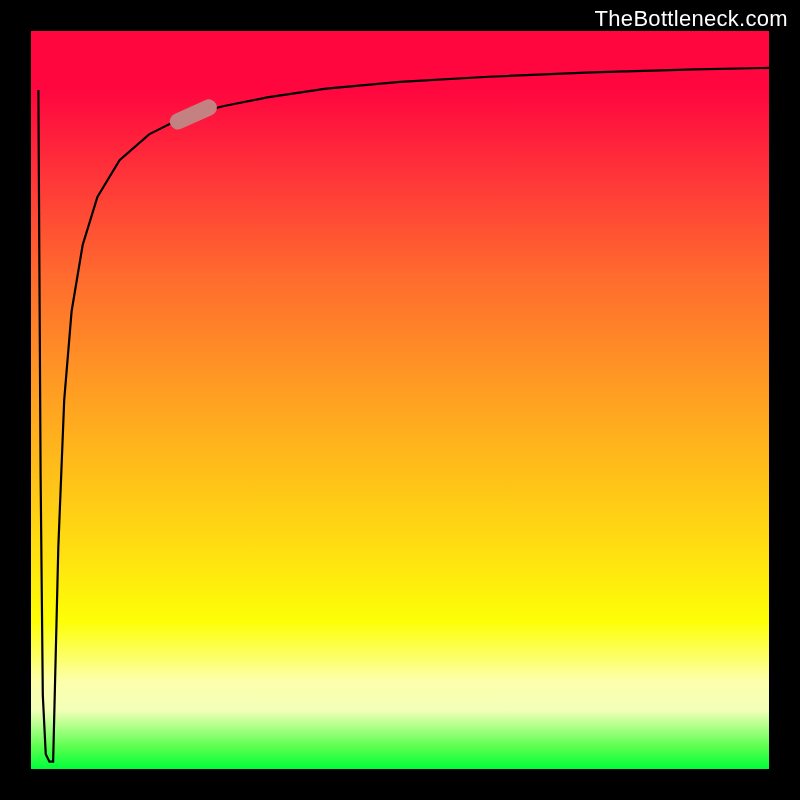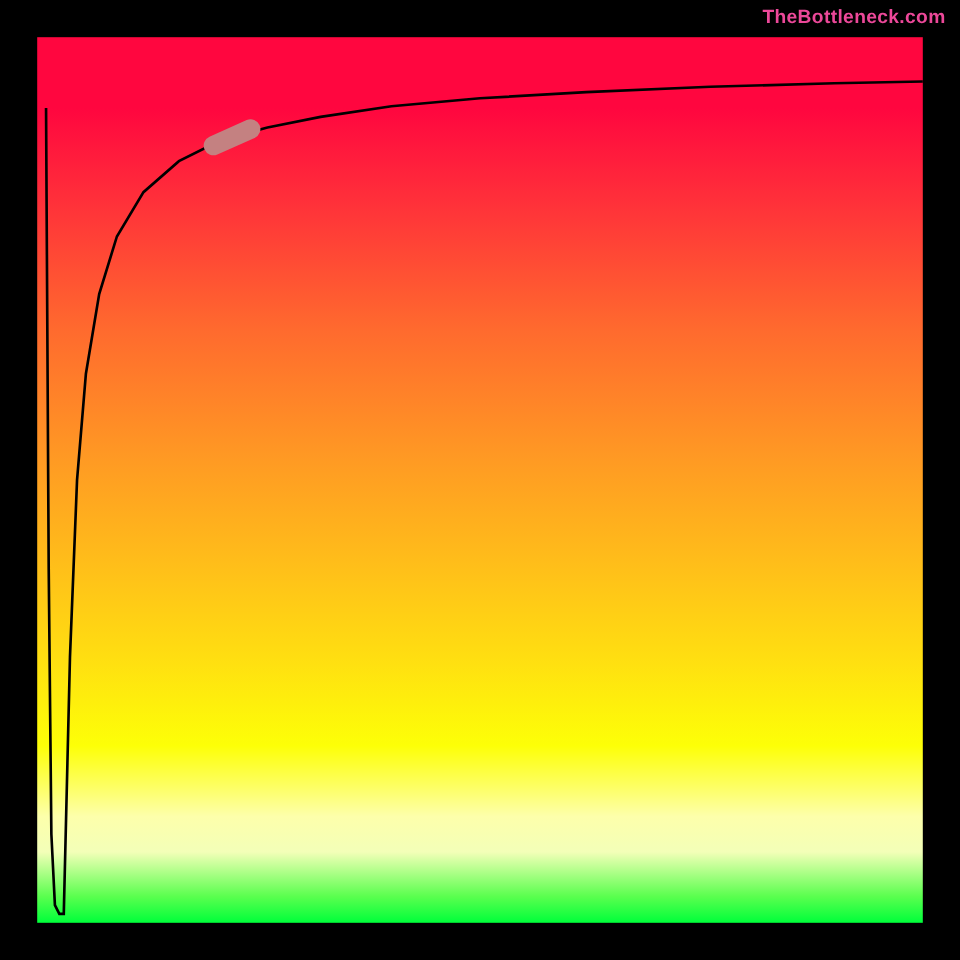--- a/index.html
+++ b/index.html
@@ -39,23 +39,23 @@
       #fdffab 88%,
       #f3ffb8 92%,
       #5bff4f 97%,
       #00ff3a 100%
     );
   }
   .watermark {
     position: absolute;
     top: 6px;
     right: 12px;
-    color: #ec4899;
-    font-size: 16px;
-    font-weight: 700;
+    color: #ffffff;
+    font-size: 22px;
+    font-weight: 400;
     letter-spacing: 0.3px;
   }
   .svg-overlay {
     position: absolute;
     left: 0;
     top: 0;
     width: 738px;
     height: 738px;
     overflow: visible;
   }

